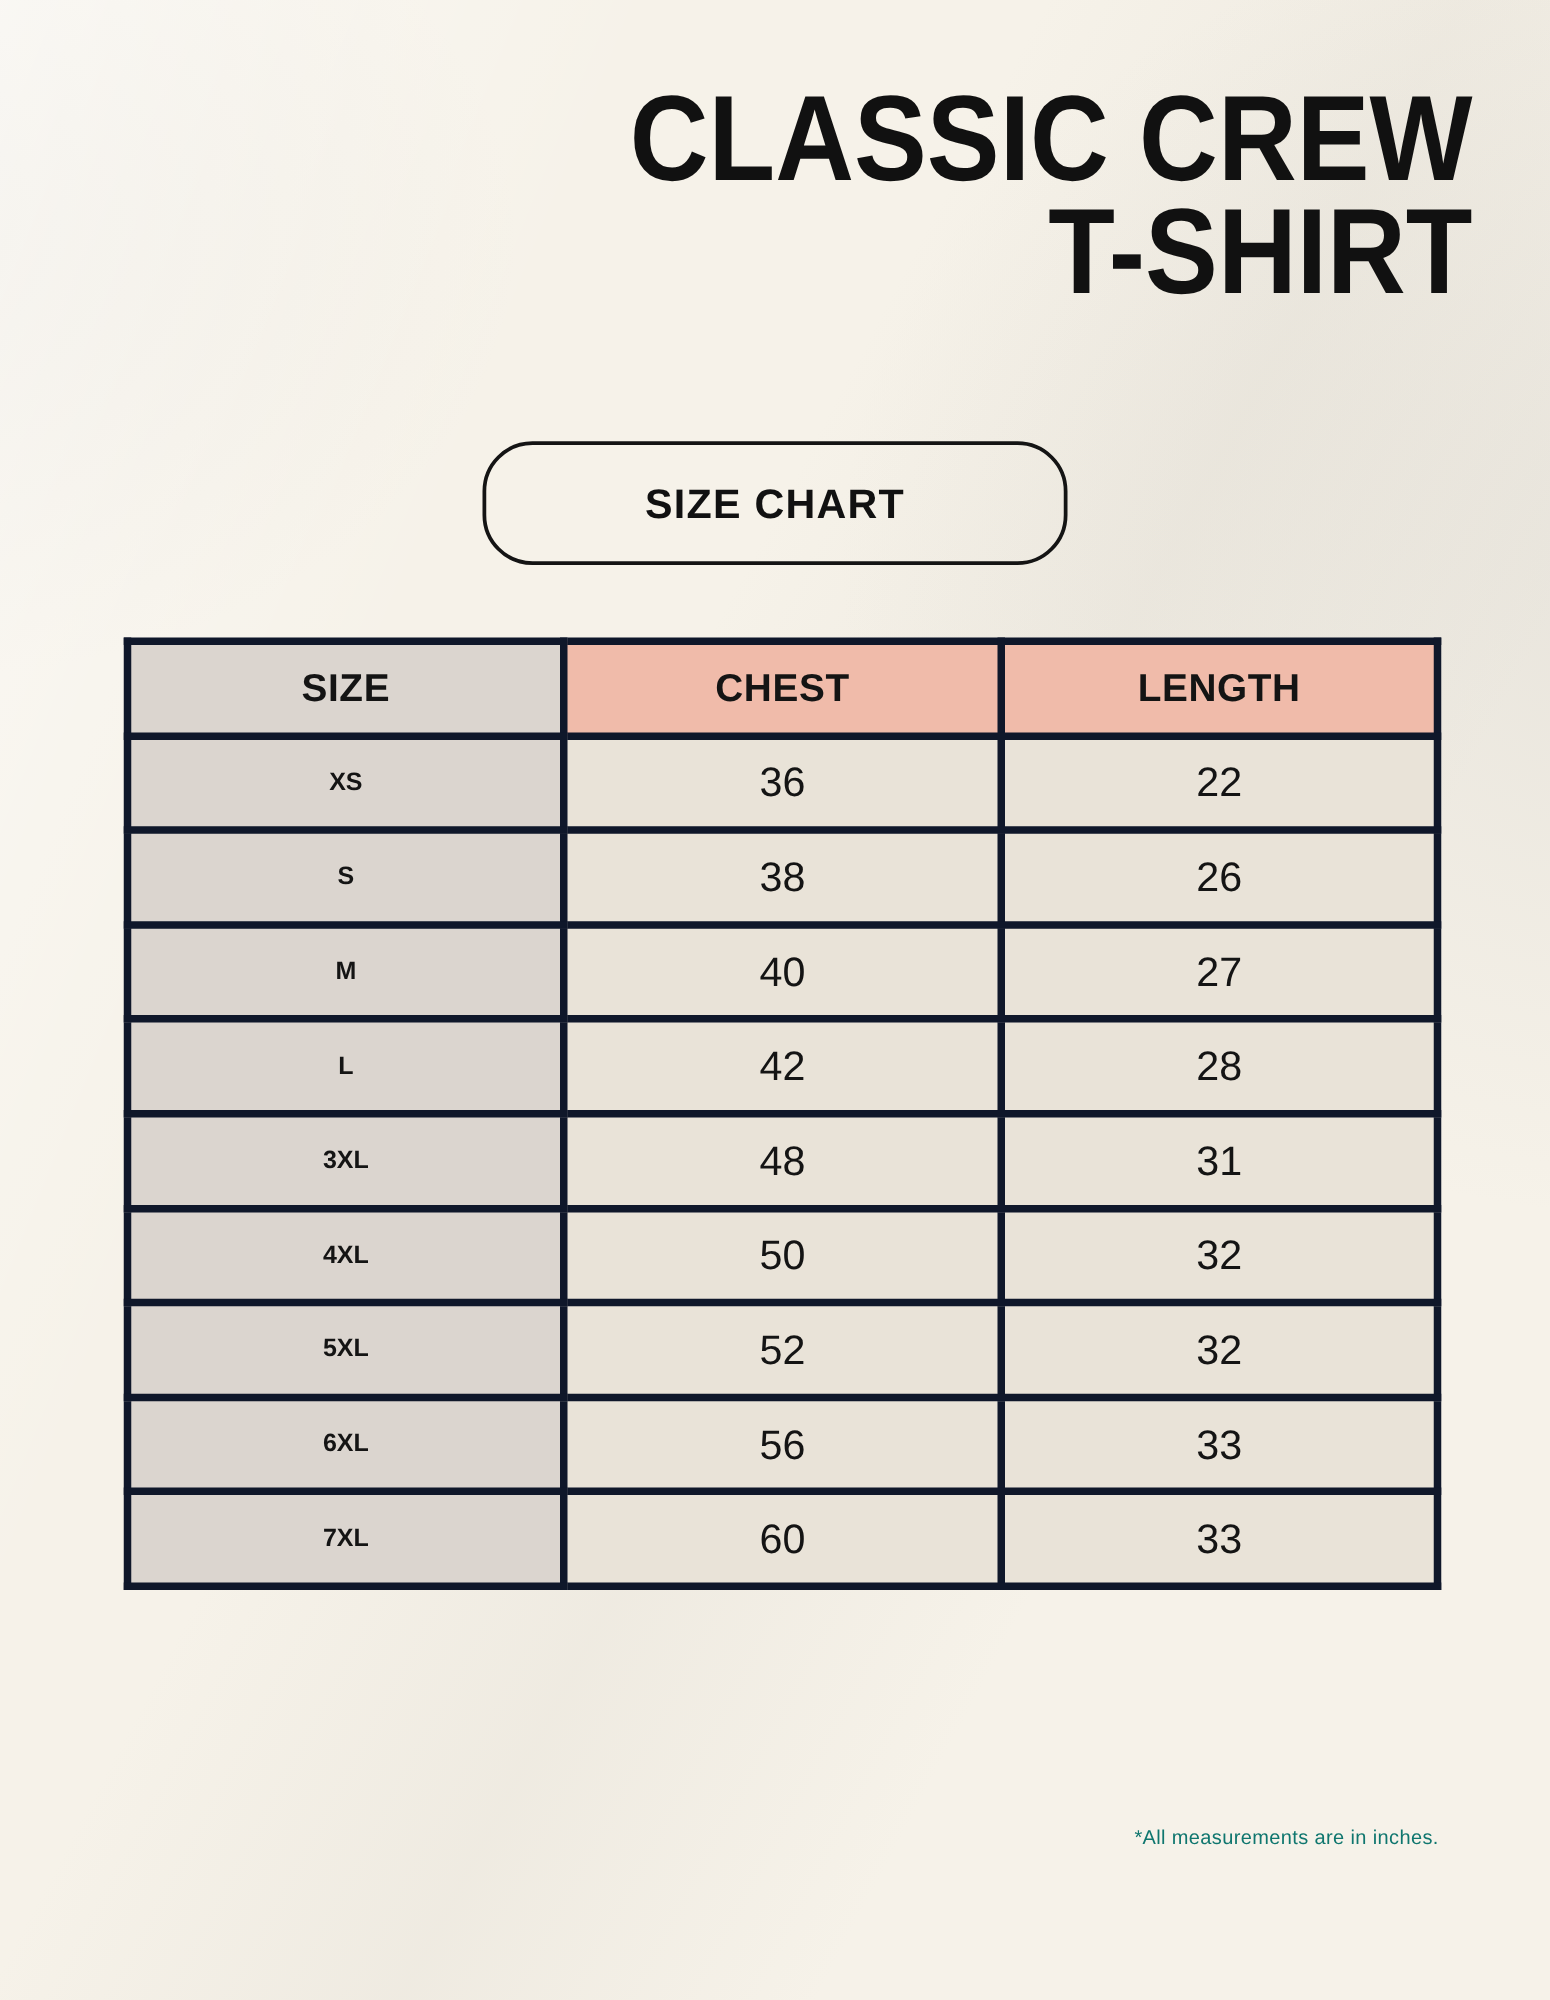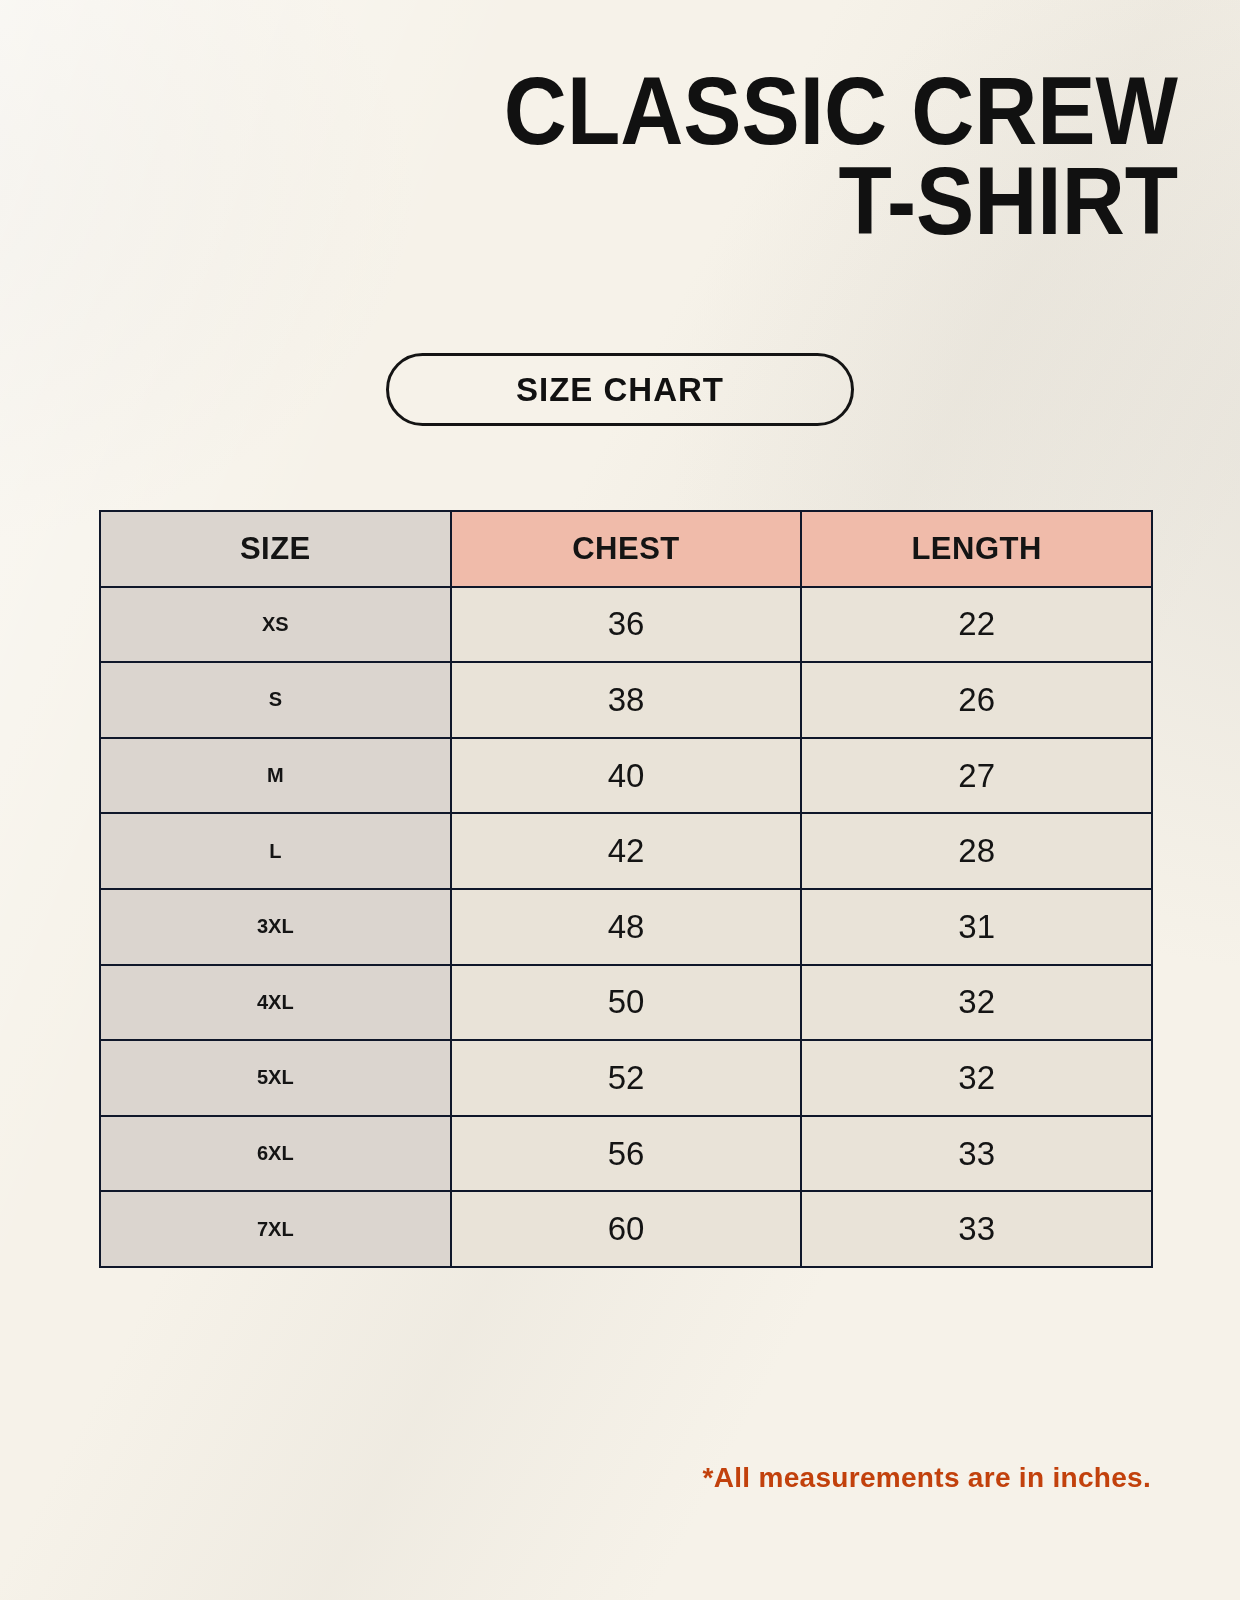--- a/index.html
+++ b/index.html
@@ -36,21 +36,21 @@
     transform-origin: 50% 0;
     color: #111111;
   }
 
   .pill {
     position: absolute;
     top: 353px;
     left: 50%;
     transform: translateX(-50%);
     width: 468px;
-    height: 73px;
+    height: 99px;
     border: 3.5px solid #141414;
     border-radius: 40px;
     background: transparent;
     display: flex;
     align-items: center;
     justify-content: center;
     cursor: pointer;
   }
   .pill-label {
     font-size: 33px;
@@ -61,21 +61,21 @@
 
   table.size-table {
     position: absolute;
     top: 510px;
     left: 99px;
     width: 1054px;
     border-collapse: collapse;
     table-layout: fixed;
   }
   .size-table th, .size-table td {
-    border: 2px solid #0f172a;
+    border: 6px solid #0f172a;
     height: 75.6px;
     padding: 0;
     text-align: center;
     vertical-align: middle;
   }
   .size-table th {
     font-size: 31px;
     font-weight: 700;
     letter-spacing: 0.5px;
   }
@@ -89,24 +89,24 @@
   .size-table td.val-cell {
     background: #e9e3d8;
     font-size: 33px;
     font-weight: 400;
   }
 
   .footnote {
     position: absolute;
     top: 1462px;
     right: 89px;
-    font-size: 28px;
-    font-weight: 700;
+    font-size: 16px;
+    font-weight: 400;
     letter-spacing: 0.3px;
-    color: #c2410c;
+    color: #0f766e;
   }
 </style>
 </head>
 <body>
 
 <div class="title-wrap">
   <h1 class="title">
     <div>CLASSIC CREW</div>
     <div>T-SHIRT</div>
   </h1>

